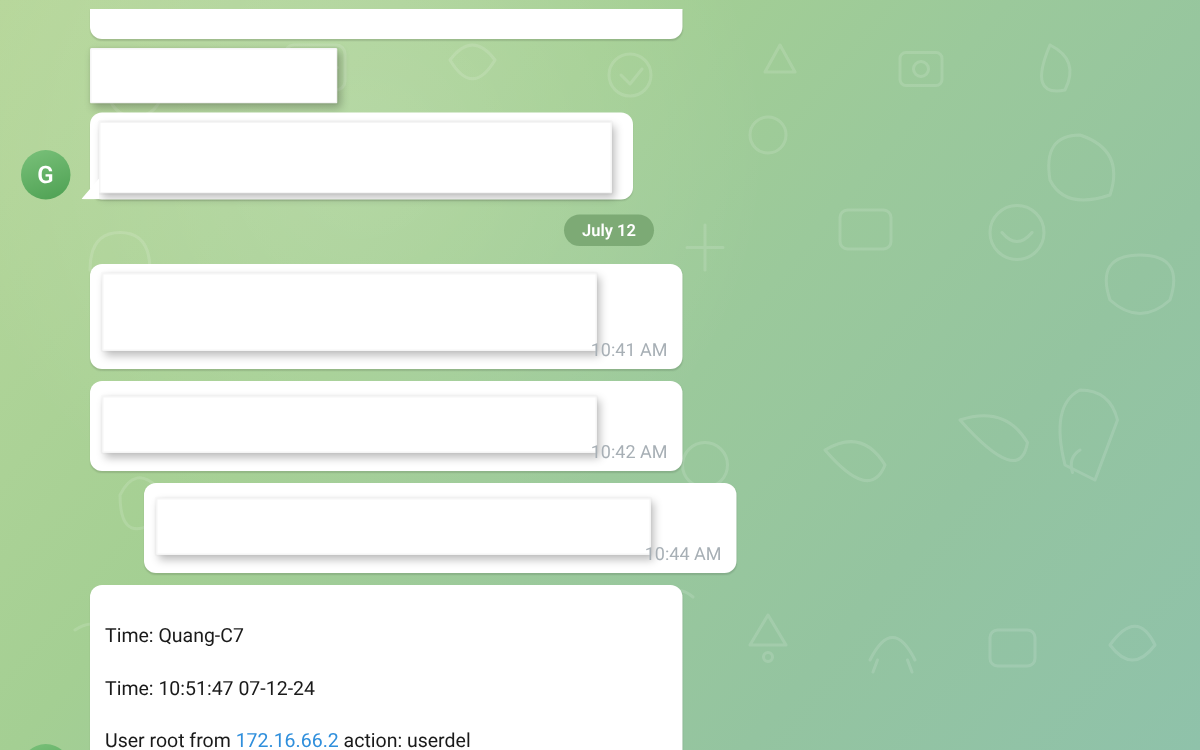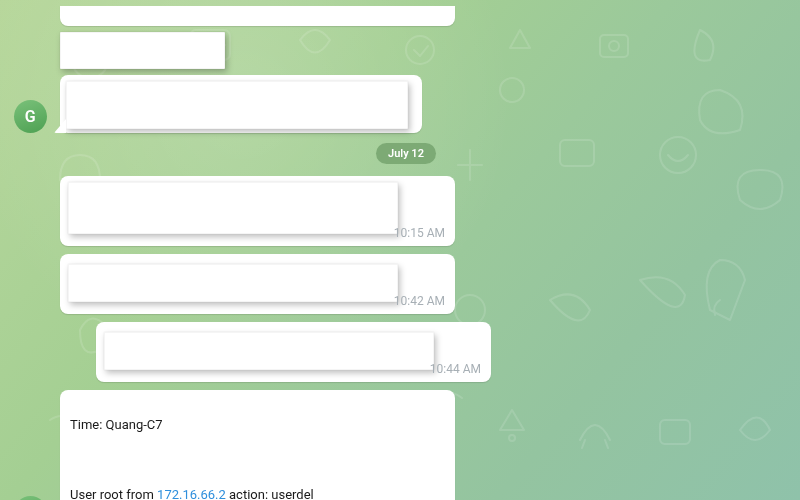--- a/index.html
+++ b/index.html
@@ -193,37 +193,37 @@
     </div>
 
     <div class="date-sep">
       <span class="date-pill">July 12</span>
     </div>
 
     <div class="row group2">
 
       <div class="bubble" style="margin-bottom:8px; min-height:70px;">
         <div class="redact redact-c"></div>
-        <span class="ts">10:15 AM</span>
+        <span class="ts">10:41 AM</span>
       </div>
 
       <div class="bubble" style="margin-bottom:8px;">
         <div class="redact redact-d"></div>
         <span class="ts">10:42 AM</span>
       </div>
 
       <div class="bubble" style="margin-bottom:8px;margin-left:36px;">
         <div class="redact redact-e"></div>
         <span class="ts">10:44 AM</span>
       </div>
 
       <div class="bubble last tail">
         <div class="msg-text">
           <span>Time: Quang-C7</span><br>
-          <br>
+          <span>Time: 10:51:47 07-12-24</span><br>
           <span>User root from </span><a class="ip-link" href="#">172.16.66.2</a><span> action: userdel thanhquang[0]</span>
         </div>
 
       </div>
 
       <div class="avatar">G</div>
     </div>
 
   </div>
 </div>

